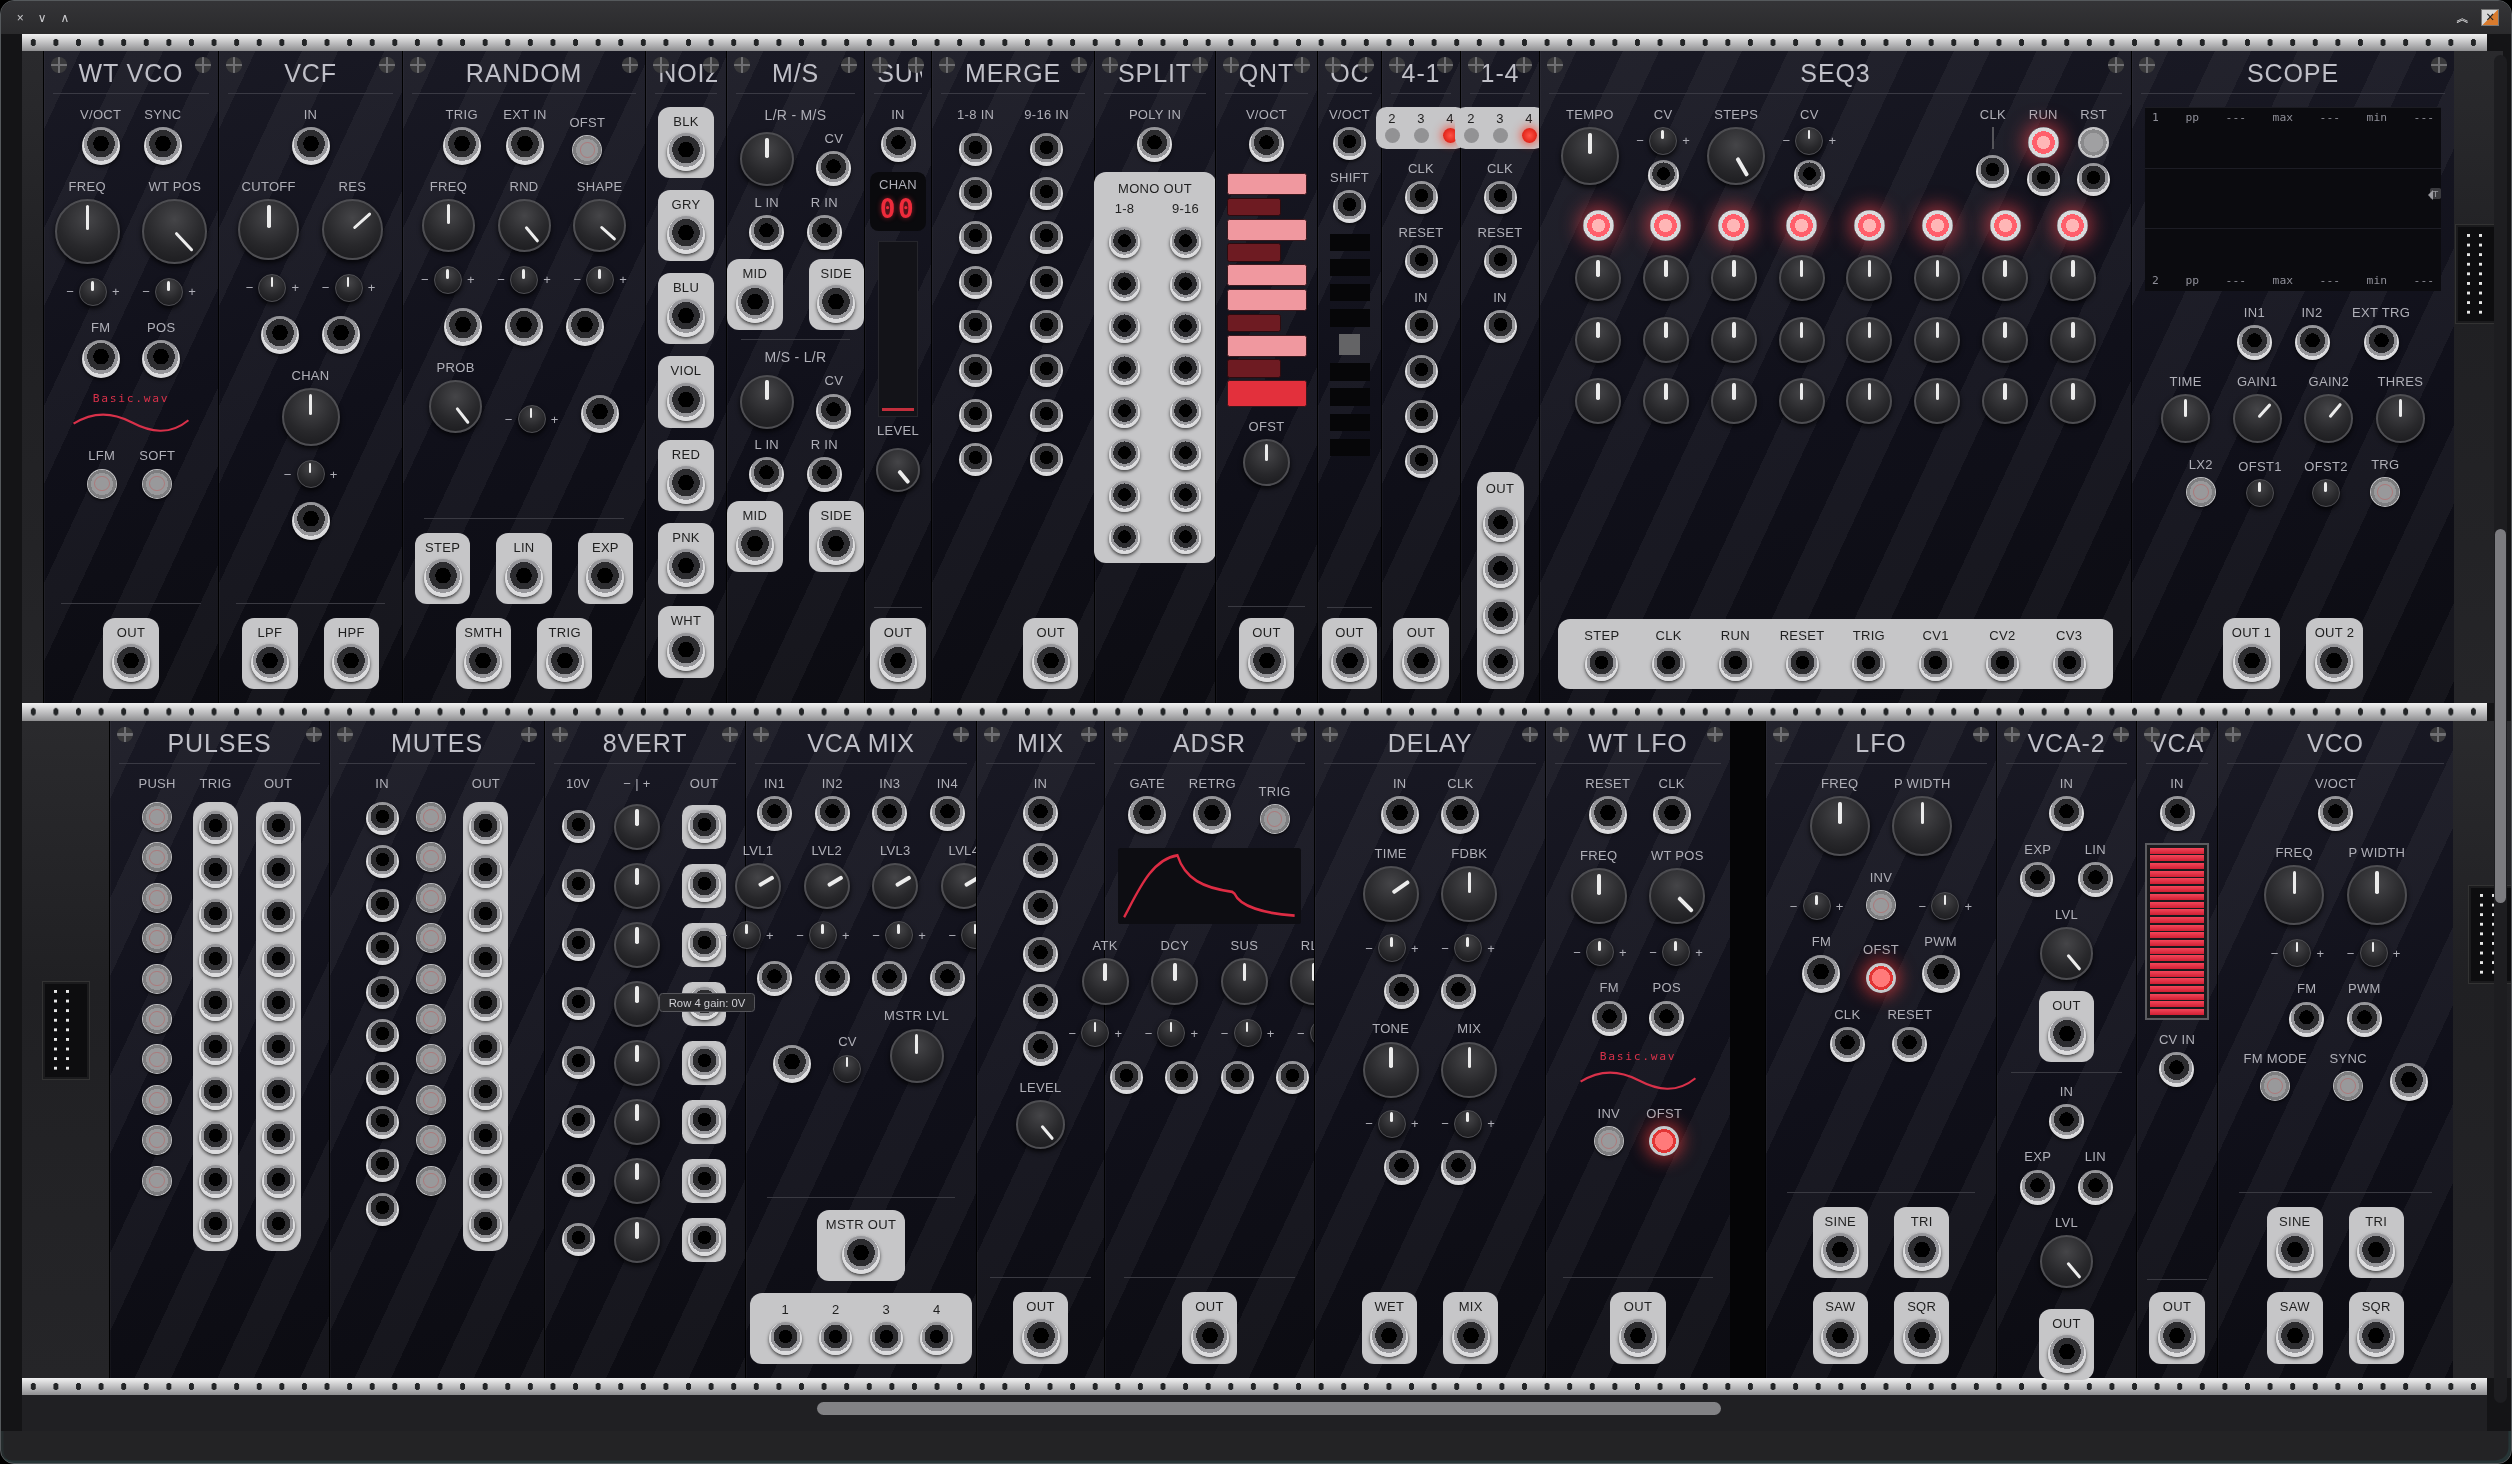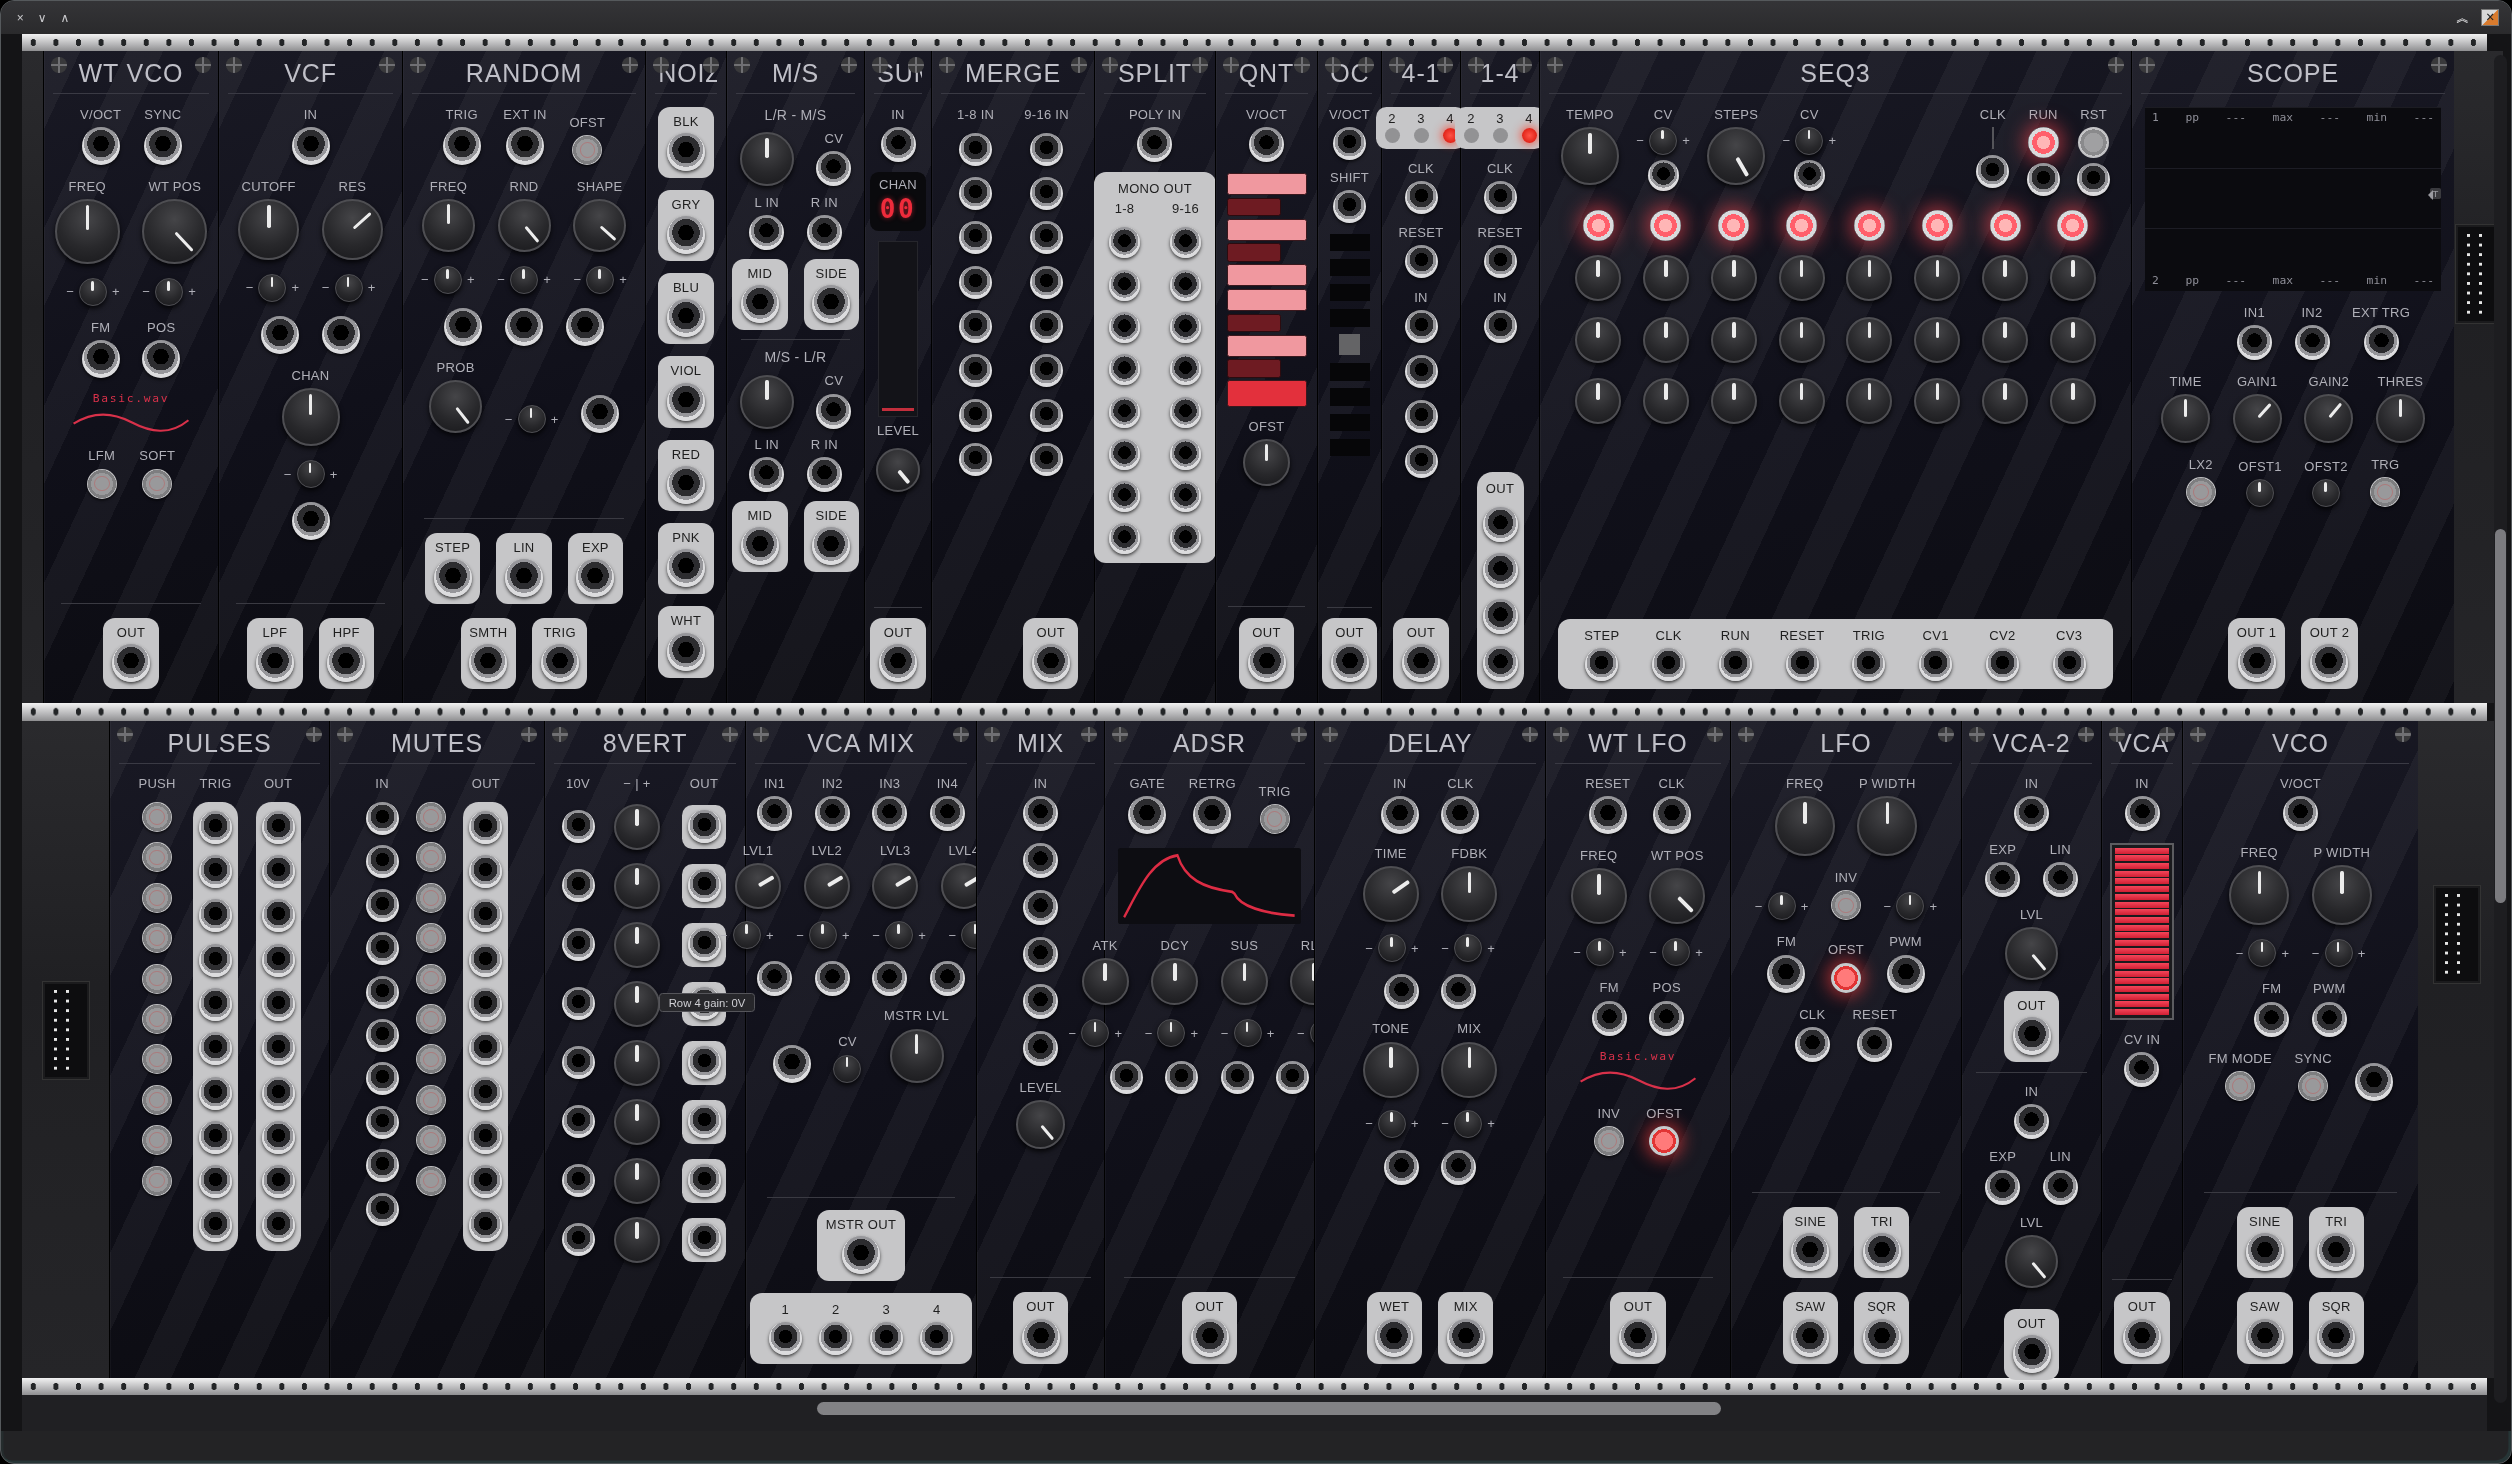--- a/index.html
+++ b/index.html
@@ -68,21 +68,21 @@
   .btn::after{content:'';position:absolute;inset:24%;border-radius:50%;border:1.7px solid rgba(195,85,85,.45);}
   .btn.lit{background:radial-gradient(circle,#ff7a7a 0 42%,#e13434 42% 56%,#c9c9cb 56% 72%,#98989a 72% 100%);
     box-shadow:0 0 15.7px 4.3px rgba(255,60,60,.55);}
   .btn.lit::after{border-color:transparent;}
   .led{width:31px;height:31px;border-radius:50%;flex:none;
     background:radial-gradient(circle,#a0a0a2 0 44%,#8a8a8c 44% 60%,#c4c4c6 60% 100%);}
   .led.lit{background:radial-gradient(circle,#ffb6b6 0 30%,#ff5f6b 30% 52%,#dadadc 52% 68%,#a8a8aa 68% 100%);
     box-shadow:0 0 17.4px 5.2px rgba(255,70,80,.5);}
   
   .opanel{background:#c6c6c8;border-radius:12px;padding:7px 8.7px;display:flex;flex-direction:column;align-items:center;gap:4.3px;flex:none;}
-  .opr{gap:16px;}
+  .opr{gap:26px;}
   .opr.right{align-self:flex-end;margin-right:10.4px;}
   .ppanel{background:#c6c6c8;border-radius:12px;padding:8.7px 10.4px;width:92%;display:flex;flex-direction:column;gap:5.2px;flex:none;}
   .pgrid{display:grid;justify-items:center;row-gap:7px;width:100%;}
   .vpanel{background:#c6c6c8;border-radius:15.7px;padding:8.7px 6px;display:flex;flex-direction:column;align-items:center;gap:11.3px;}
   .colwrap{display:flex;flex-direction:column;align-items:center;gap:10.4px;}
   .collab{min-height:15.7px;}
   .sq{background:#c6c6c8;border-radius:10.4px;padding:5.2px;flex:none;}
   
   .sevenseg{display:flex;flex-direction:column;align-items:center;gap:1.7px;background:#0a0a0d;border-radius:8.7px;padding:5.2px 8.7px 7px;}
   .ssval{font-family:"DejaVu Sans Mono",monospace;font-weight:bold;font-size:26px;color:#ee2b3b;letter-spacing:2.6px;
@@ -1741,21 +1741,21 @@
             <div class="sp"></div>
             <div class="divider"></div>
             <div class="row opr">
               <div class="opanel">
                 <span class="lab dark">OUT</span>
                 <div class="port" style="height: 38px; width: 38px;"></div>
               </div>
             </div>
           </div>
         </div>
-        <div class="module" style="width: 230px;">
+        <div class="module" style="width: 230px; margin-left: 35px;">
           <span class="mtitle">LFO</span>
           <div class="mbody">
             <div class="row">
               <div class="stk">
                 <span class="lab">FREQ</span>
                 <div class="knob" style="height: 56px; width: 56px;">
                   <div class="pt" style="transform: rotate(0deg);"></div>
                 </div>
               </div>
               <div class="stk">

